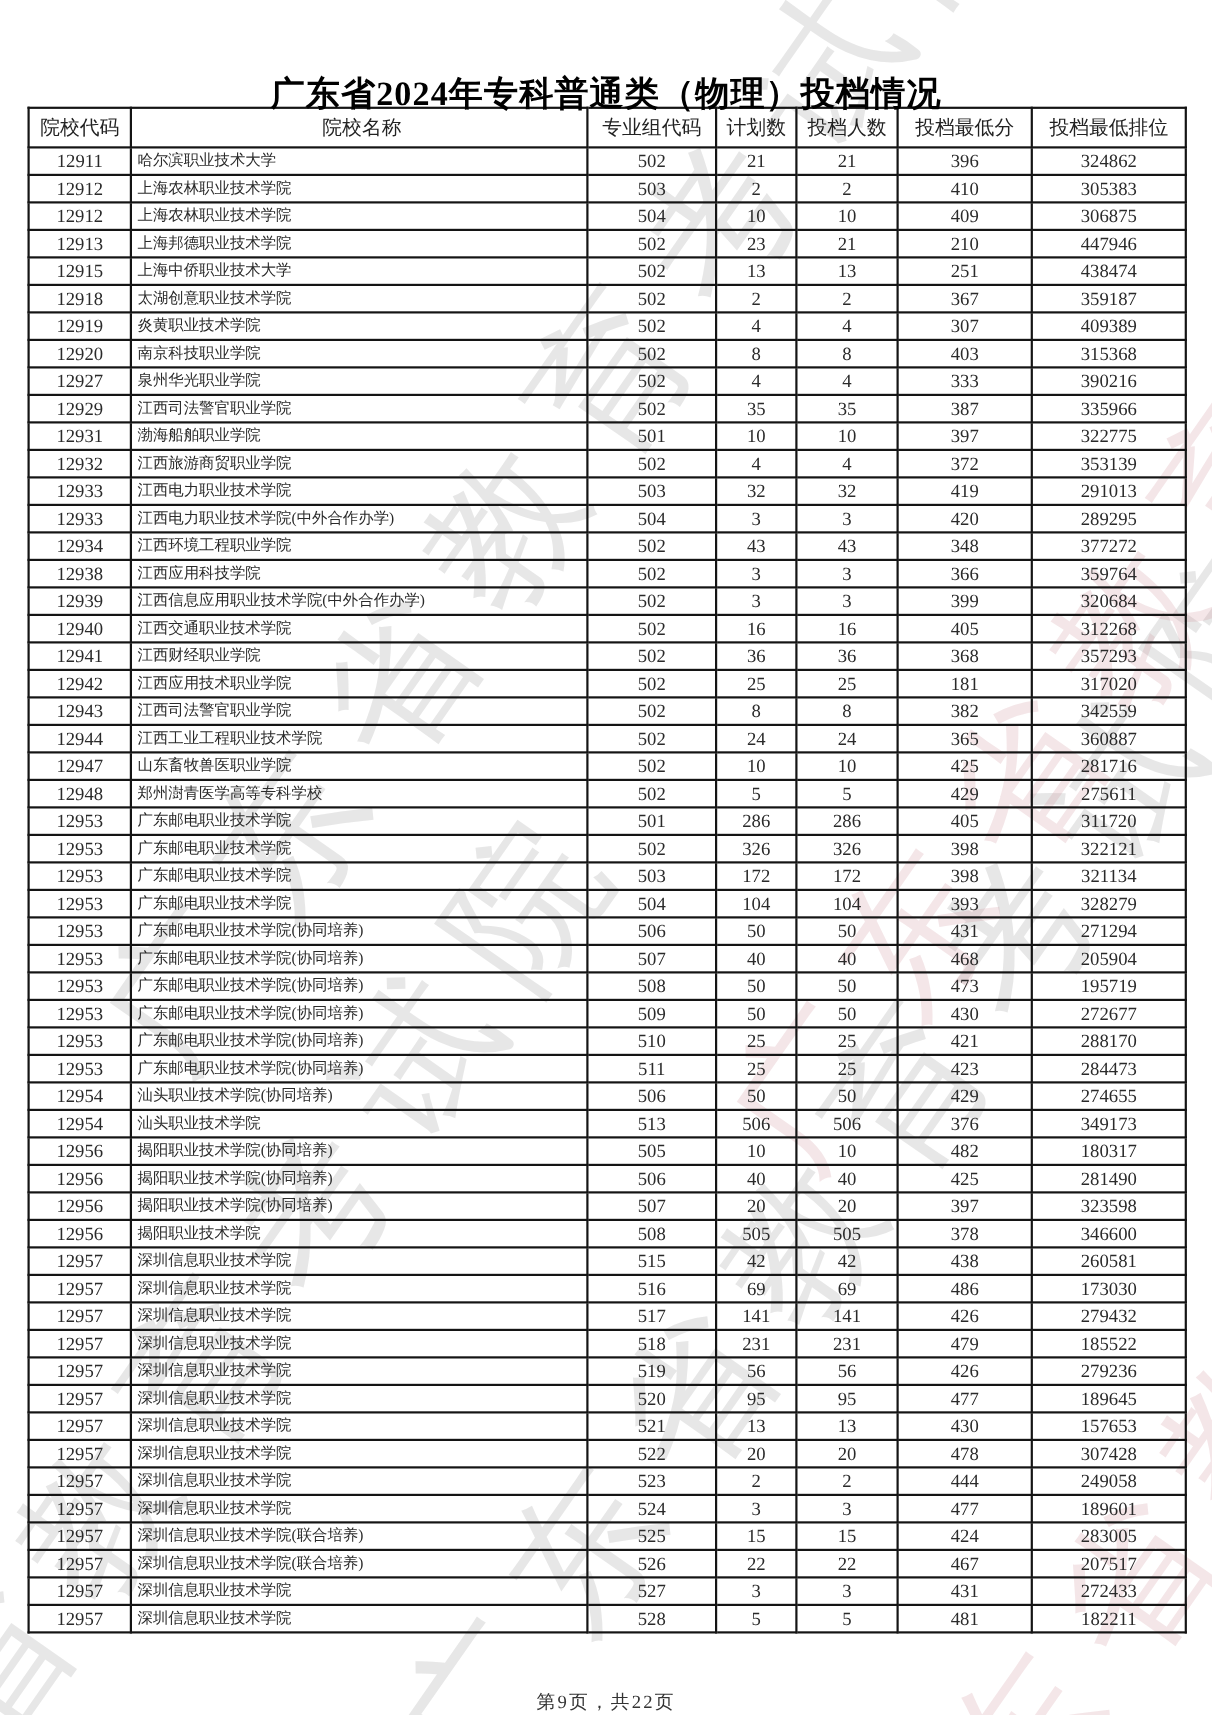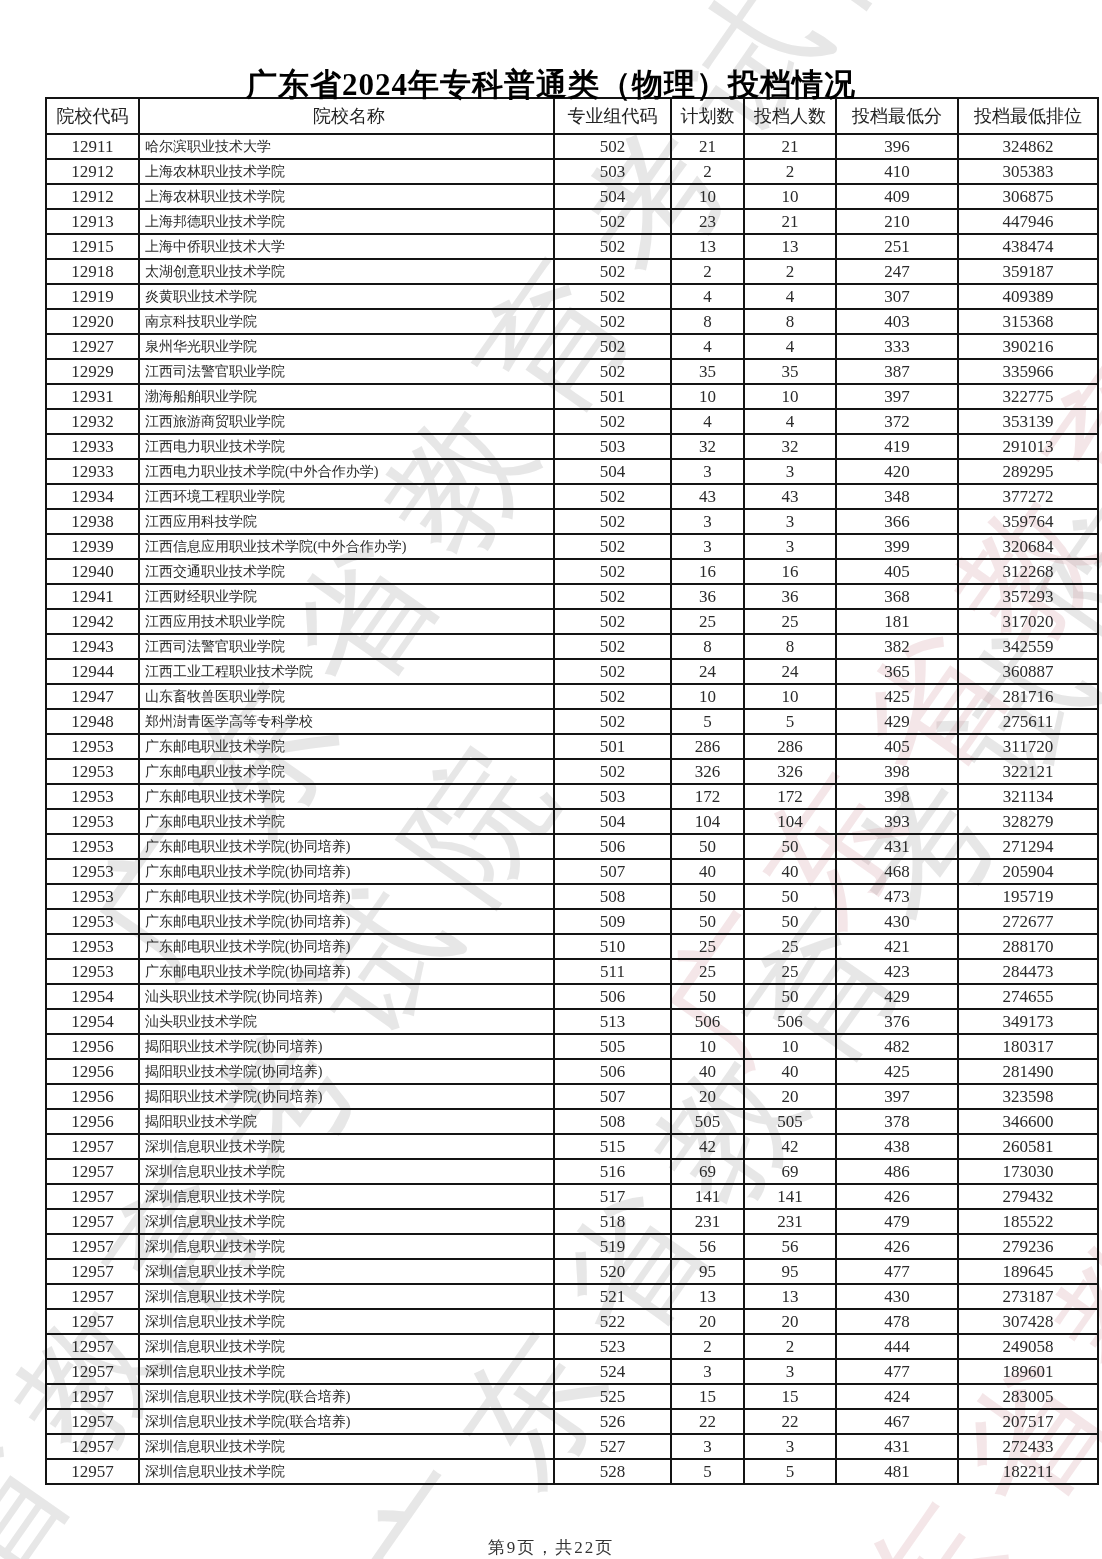--- a/index.html
+++ b/index.html
@@ -42,21 +42,20 @@
   }
 
   
   table.doc-table {
     position: absolute; top: 97px; left: 25px;
     width: 1052px;
     border-collapse: collapse;
     table-layout: fixed;
     z-index: 1;
     background: transparent;
-    margin-left: 20px;
   }
   .doc-table th, .doc-table td {
     border: 2px solid #141414;
     overflow: hidden;
     white-space: nowrap;
     background: transparent;
   }
   .doc-table th {
     height: 36px;
     font-size: 18px;
@@ -164,21 +163,21 @@
         <td>13</td>
         <td>251</td>
         <td>438474</td>
       </tr>
       <tr>
         <td>12918</td>
         <td class="name">太湖创意职业技术学院</td>
         <td>502</td>
         <td>2</td>
         <td>2</td>
-        <td>247</td>
+        <td>367</td>
         <td>359187</td>
       </tr>
       <tr>
         <td>12919</td>
         <td class="name">炎黄职业技术学院</td>
         <td>502</td>
         <td>4</td>
         <td>4</td>
         <td>307</td>
         <td>409389</td>
@@ -534,21 +533,21 @@
         <td>477</td>
         <td>189645</td>
       </tr>
       <tr>
         <td>12957</td>
         <td class="name">深圳信息职业技术学院</td>
         <td>521</td>
         <td>13</td>
         <td>13</td>
         <td>430</td>
-        <td>273187</td>
+        <td>157653</td>
       </tr>
       <tr>
         <td>12957</td>
         <td class="name">深圳信息职业技术学院</td>
         <td>522</td>
         <td>20</td>
         <td>20</td>
         <td>478</td>
         <td>307428</td>
       </tr>

